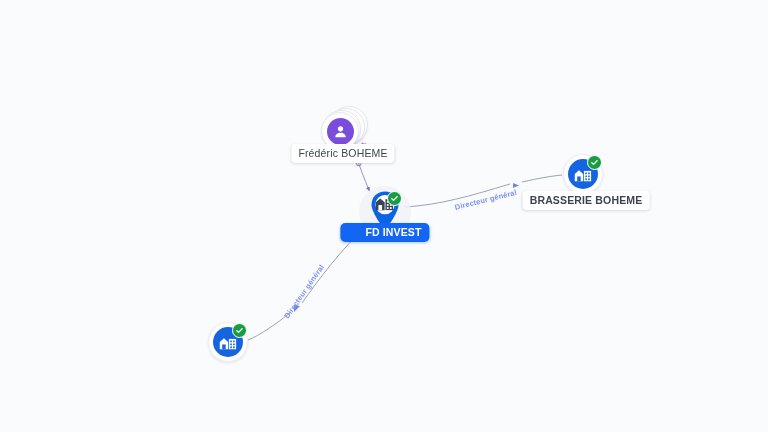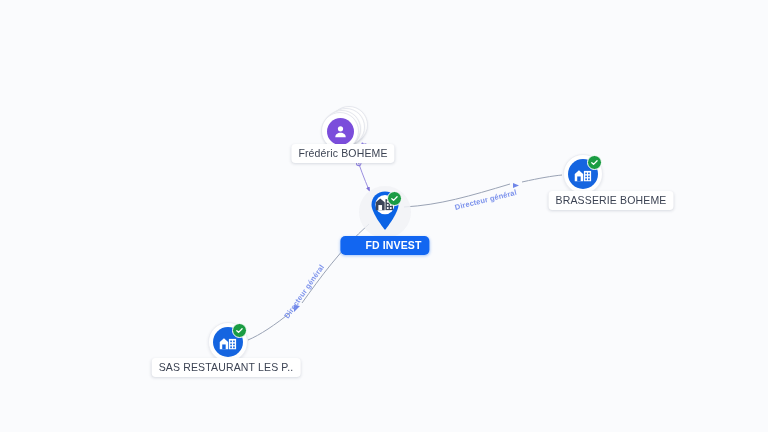--- a/index.html
+++ b/index.html
@@ -236,21 +236,21 @@
           <rect x="4.3" y="12.6" width="4.6" height="6.4" fill="#ffffff"></rect>
         </svg>
       </div>
       <div class="verified-badge" style="top:5px; left:28px;">
         <svg width="9" height="9" viewBox="0 0 16 16" aria-hidden="true">
           <path d="M3.2 8.3 L6.3 11.3 L12.6 4.9" fill="none" stroke="#ffffff" stroke-width="2.3" stroke-linecap="round" stroke-linejoin="round"></path>
         </svg>
       </div>
     </div>
   </div>
-  <div class="node-label primary" style="left:385px; top:236px;padding-left:25px;">FD INVEST</div>
+  <div class="node-label primary" style="left:385px; top:223px;padding-left:25px;">FD INVEST</div>
 
   <div class="node" style="left:583px; top:174px;">
     <div class="company-circle-wrap">
       <div class="company-halo"></div>
       <div class="company-disc">
         <svg width="18" height="15" viewBox="0 0 24 20" aria-hidden="true">
           <path d="M1 19 L1 9.2 L6.6 4.4 L12.2 9.2 L12.2 19 Z" fill="#ffffff"></path>
           <rect x="13.2" y="5.2" width="9.6" height="13.8" fill="#ffffff"></rect>
           <rect x="15" y="7.4" width="2.2" height="2.2" fill="#1565e0"></rect>
           <rect x="18.8" y="7.4" width="2.2" height="2.2" fill="#1565e0"></rect>
@@ -261,21 +261,21 @@
           <rect x="4.3" y="12.6" width="4.6" height="6.4" fill="#1565e0"></rect>
         </svg>
       </div>
       <div class="verified-badge" style="top:1px; left:24px;">
         <svg width="9" height="9" viewBox="0 0 16 16" aria-hidden="true">
           <path d="M3.2 8.3 L6.3 11.3 L12.6 4.9" fill="none" stroke="#ffffff" stroke-width="2.3" stroke-linecap="round" stroke-linejoin="round"></path>
         </svg>
       </div>
     </div>
   </div>
-  <div class="node-label" style="left:611px; top:191px;">BRASSERIE BOHEME</div>
+  <div class="node-label" style="left:586px; top:191px;font-weight:bold;">BRASSERIE BOHEME</div>
 
   <div class="node" style="left:228px; top:342px;">
     <div class="company-circle-wrap">
       <div class="company-halo"></div>
       <div class="company-disc">
         <svg width="18" height="15" viewBox="0 0 24 20" aria-hidden="true">
           <path d="M1 19 L1 9.2 L6.6 4.4 L12.2 9.2 L12.2 19 Z" fill="#ffffff"></path>
           <rect x="13.2" y="5.2" width="9.6" height="13.8" fill="#ffffff"></rect>
           <rect x="15" y="7.4" width="2.2" height="2.2" fill="#1565e0"></rect>
           <rect x="18.8" y="7.4" width="2.2" height="2.2" fill="#1565e0"></rect>
@@ -286,15 +286,14 @@
           <rect x="4.3" y="12.6" width="4.6" height="6.4" fill="#1565e0"></rect>
         </svg>
       </div>
       <div class="verified-badge" style="top:1px; left:24px;">
         <svg width="9" height="9" viewBox="0 0 16 16" aria-hidden="true">
           <path d="M3.2 8.3 L6.3 11.3 L12.6 4.9" fill="none" stroke="#ffffff" stroke-width="2.3" stroke-linecap="round" stroke-linejoin="round"></path>
         </svg>
       </div>
     </div>
   </div>
-  <div class="node-label" style="left:226px; top:358px;">SAS RESTAURANT LES P..</div>
 
 </div>
 
 </body></html>

